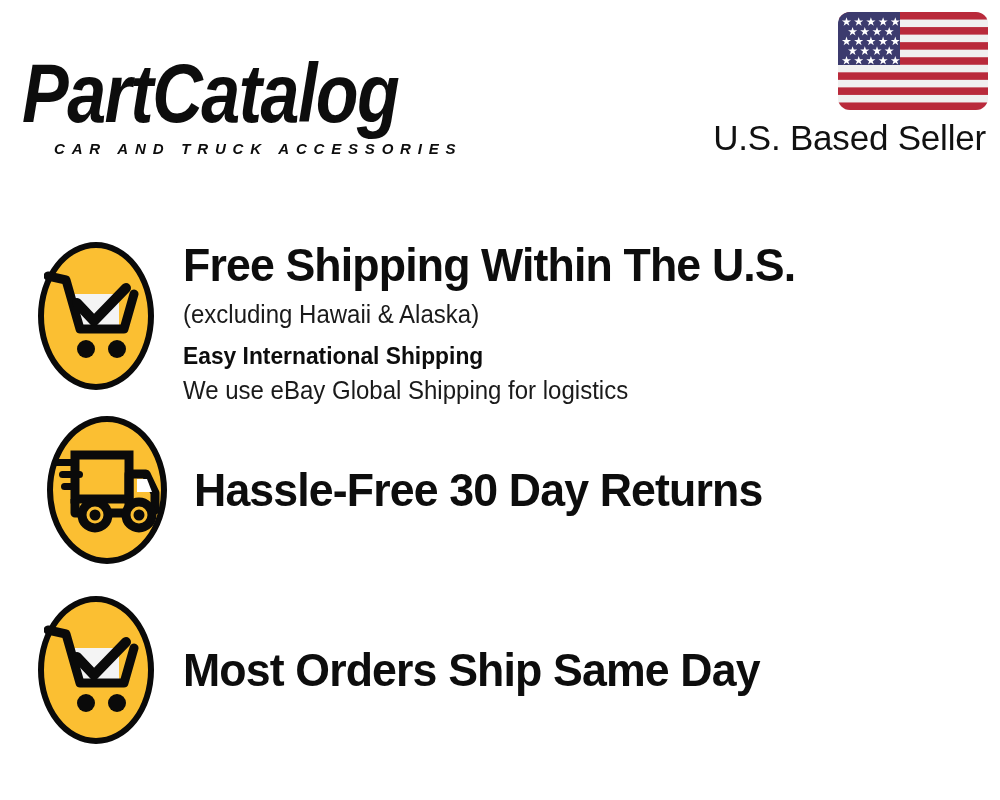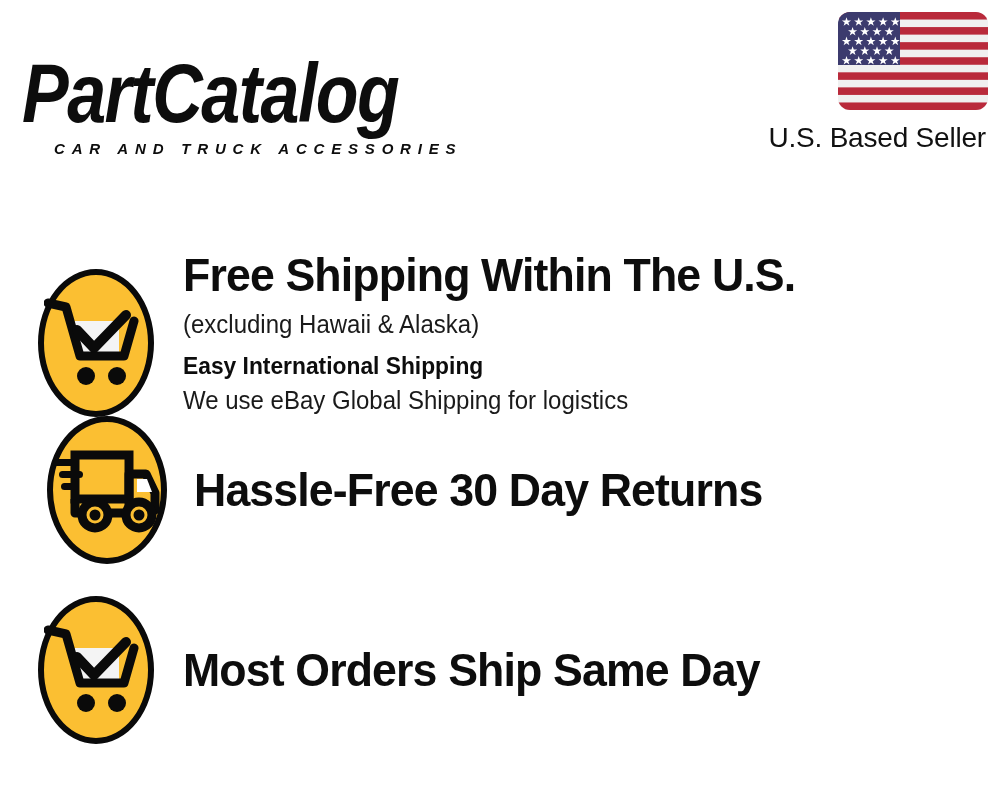--- a/index.html
+++ b/index.html
@@ -76,21 +76,21 @@
     background: #f0f0f0;
   }
   #us-flag svg { display: block; width: 150px; height: 98px; }
 
   #us-based-seller-label {
     position: absolute;
     right: 14px;
     top: 118px;
     font-family: "Liberation Sans", sans-serif;
     font-weight: 400;
-    font-size: 28px;
+    font-size: 35px;
     line-height: 40px;
     color: #111111;
     white-space: nowrap;
     letter-spacing: -0.2px;
     margin-left: 15px;
   }
 
   
   #features {
     position: absolute;
@@ -98,21 +98,21 @@
     top: 232px;
     width: 1000px;
   }
   .feature-row {
     position: absolute;
     left: 0;
     width: 1000px;
     display: flex;
     align-items: flex-start;
   }
-  #feature-row-0 { top: 0px;   height: 185px; align-items: flex-end; }
+  #feature-row-0 { top: 0px;   height: 185px; }
   #feature-row-1 { top: 175px; height: 170px; padding-left: 11px; }
   #feature-row-2 { top: 355px; height: 170px; }
 
   .feature-icon-wrap {
     position: relative;
     width: 152px;
     min-width: 152px;
     display: flex;
     justify-content: center;
     padding-left: 40px;

